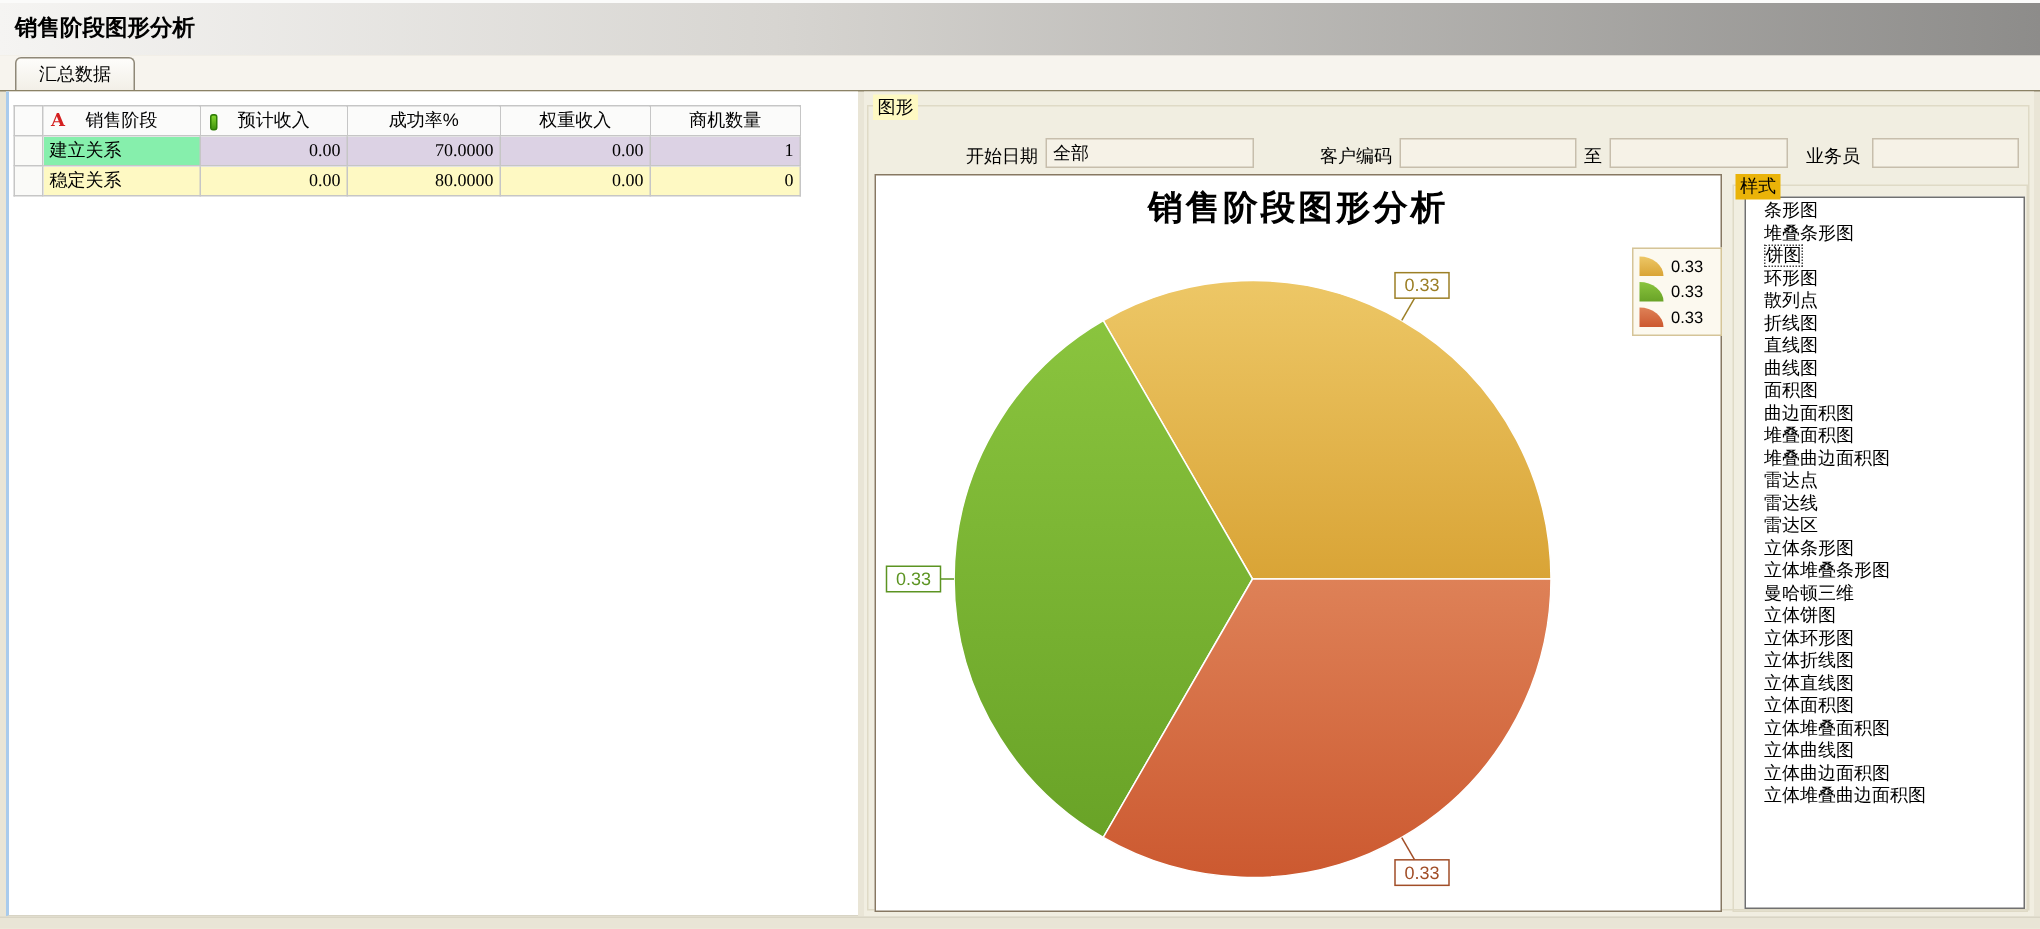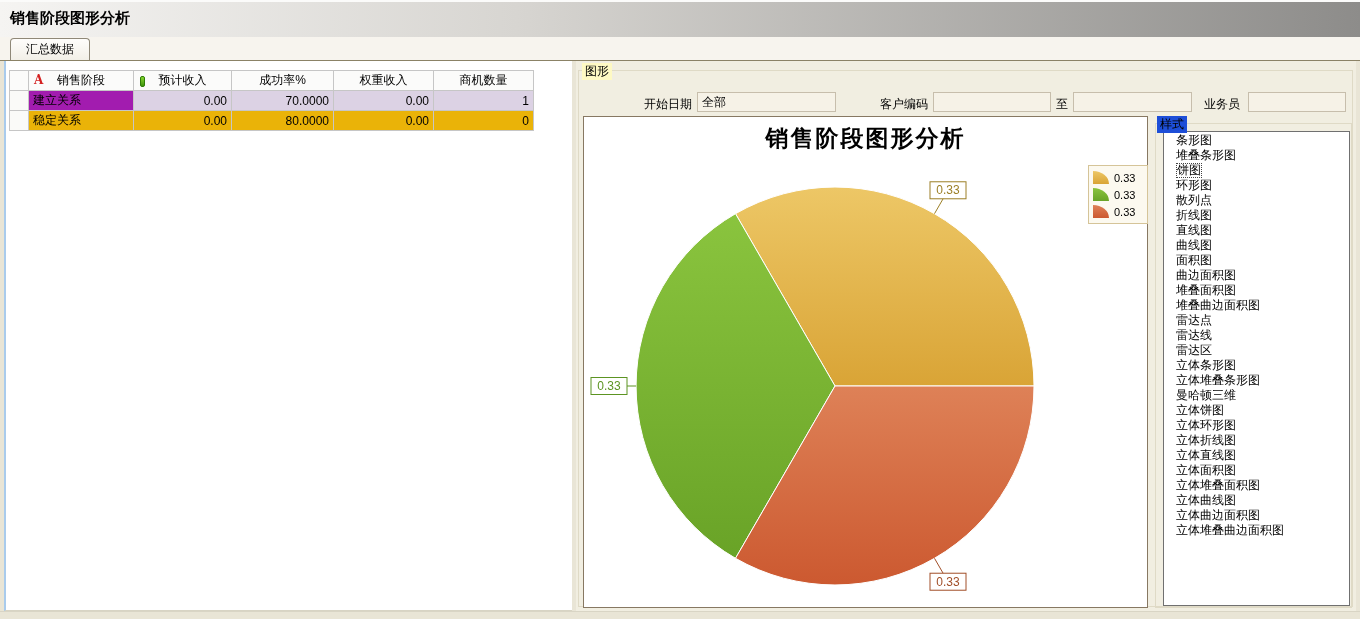--- a/index.html
+++ b/index.html
@@ -34,24 +34,24 @@
     font-weight:normal;box-sizing:border-box;
   }
   table.grid th{background:#FBFBFA;position:relative;text-align:center;}
   td.ind,th.ind{background:#FAFAF8;padding:0;}
   .hdr-icon-a{color:#D42020;font-weight:bold;font-family:"DejaVu Serif",serif;font-size:12px;position:absolute;left:5px;top:2px;}
   .hdr-icon-num{
     position:absolute;left:6px;top:5px;width:5px;height:11px;border-radius:2px;
     background:linear-gradient(#86d72f,#3f930e);border:1px solid #2f7d07;box-sizing:border-box;
   }
   td.c-text{text-align:left;}
-  td.c-num{text-align:right;}
-  .sel-cell{background:#a21caf;}
+  td.c-num{text-align:right;font-family:Liberation Serif, serif;}
+  .sel-cell{background:#86efac;}
   .lav{background:#DCD2E4;}
-  .grn{background:#eab308;}
+  .grn{background:#fef9c3;}
   
   .right-panel{position:absolute;left:576px;top:61px;width:780px;height:550px;background:#F1EEE1;}
   .gb-frame{position:absolute;left:2px;top:9px;width:775px;height:537px;border:1px solid #DFDAC6;box-sizing:border-box;}
   .gb-label{position:absolute;font-size:12px;background:#fef9c3;padding:0 3px;z-index:3;}
   .graph-label{left:6px;top:2px;}
   .flabel{position:absolute;top:35px;font-size:12px;text-align:left;}
   .finput{
     position:absolute;top:31px;height:20px;box-sizing:border-box;
     background:#F6F2E7;border:1px solid #C7BEAC;font-size:12px;padding:1px 4px;
     font-family:"Liberation Sans",sans-serif;color:#000;
@@ -68,21 +68,21 @@
   #pie-svg{position:absolute;left:0;top:0;}
   .legend{
     position:absolute;left:504px;top:48px;width:50px;
     background:#FCF9EF;border:1px solid #D5C498;padding:3px 4px;
   }
   .legend-item{display:flex;align-items:center;height:17px;}
   .legend-swatch{width:16px;height:13px;border-radius:0 100% 0 0;margin-right:5px;flex:none;}
   .legend-label{font-size:11px;}
   
   .style-frame{position:absolute;left:579px;top:62px;width:197px;height:485px;border:1px solid #DFDAC6;box-sizing:border-box;}
-  .style-label{left:581px;top:55px;background:#1d4ed8;}
+  .style-label{left:581px;top:55px;background:#eab308;}
   .style-list{
     position:absolute;left:587px;top:70px;width:187px;height:475px;background:#fff;
     border:1px solid #707070;box-sizing:border-box;padding-top:1px;overflow:hidden;
   }
   .style-item{font-size:12px;height:15px;line-height:15px;padding-left:2px;white-space:nowrap;margin-left:10px;}
   .style-item span.focused{border:1px dotted #444;display:inline-block;line-height:13px;}
   .bottom-strip{position:absolute;left:0;top:611px;width:1360px;height:8px;background:#E9E5D6;border-top:1px solid #d9d5c5;}
 </style>
 </head>
 <body>

